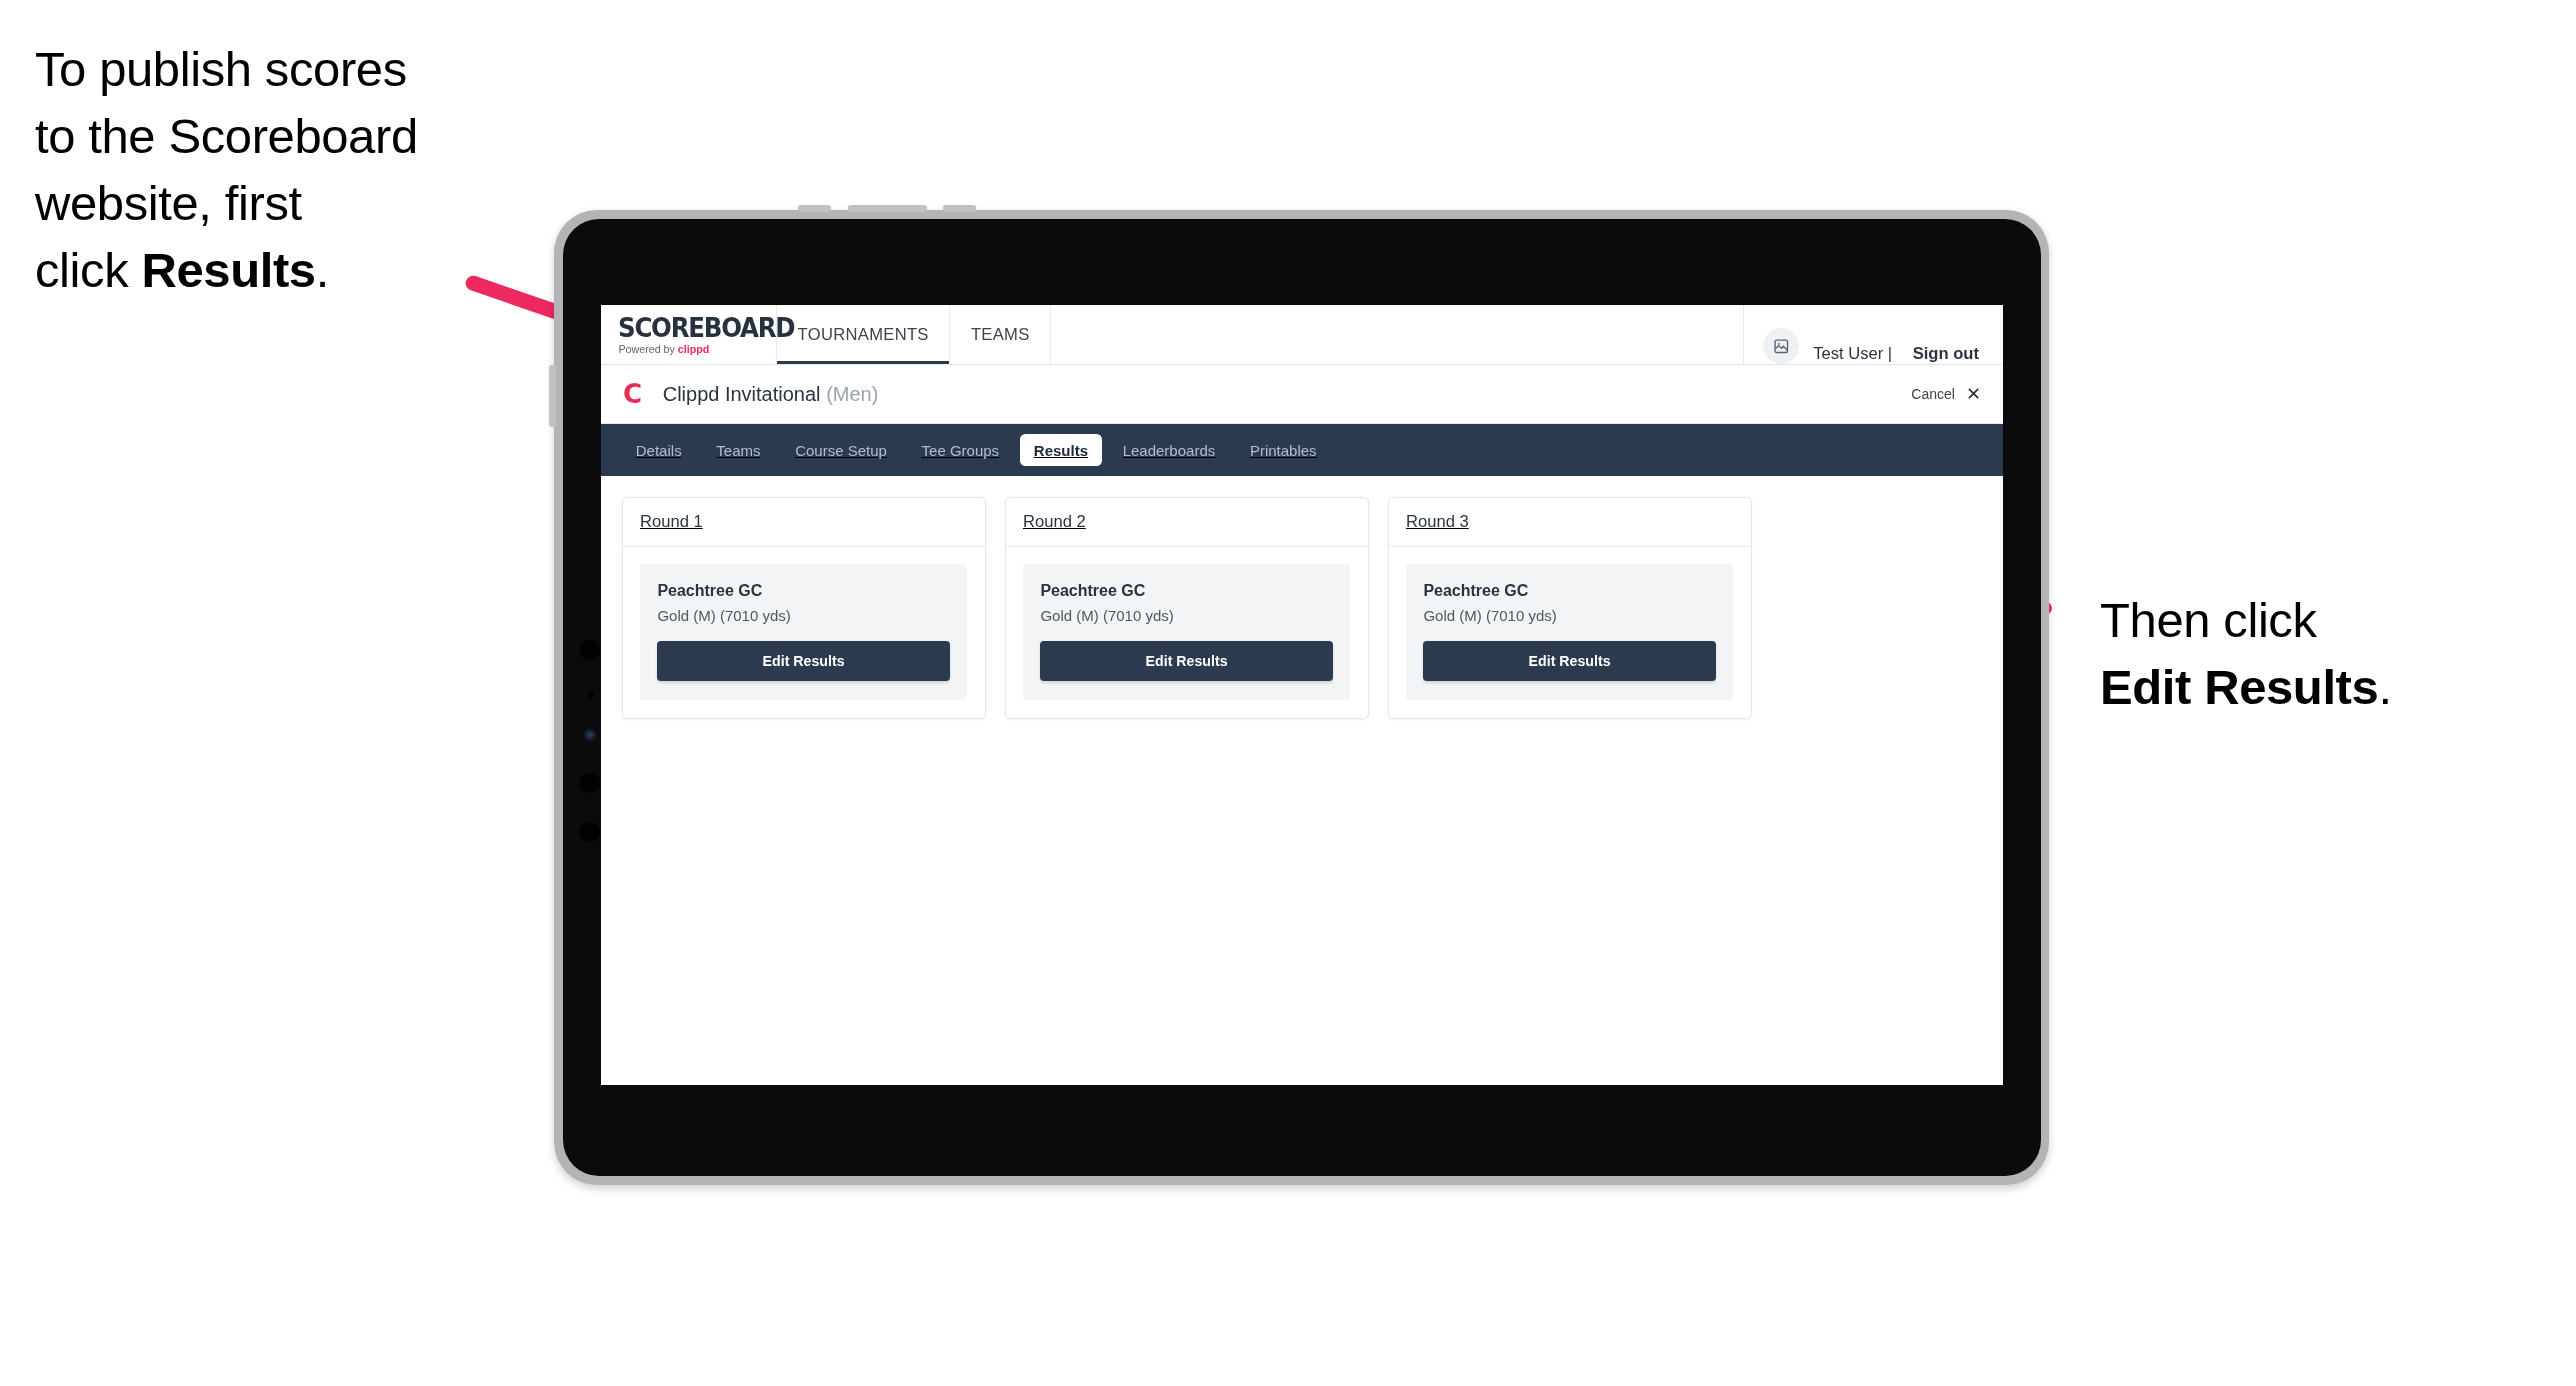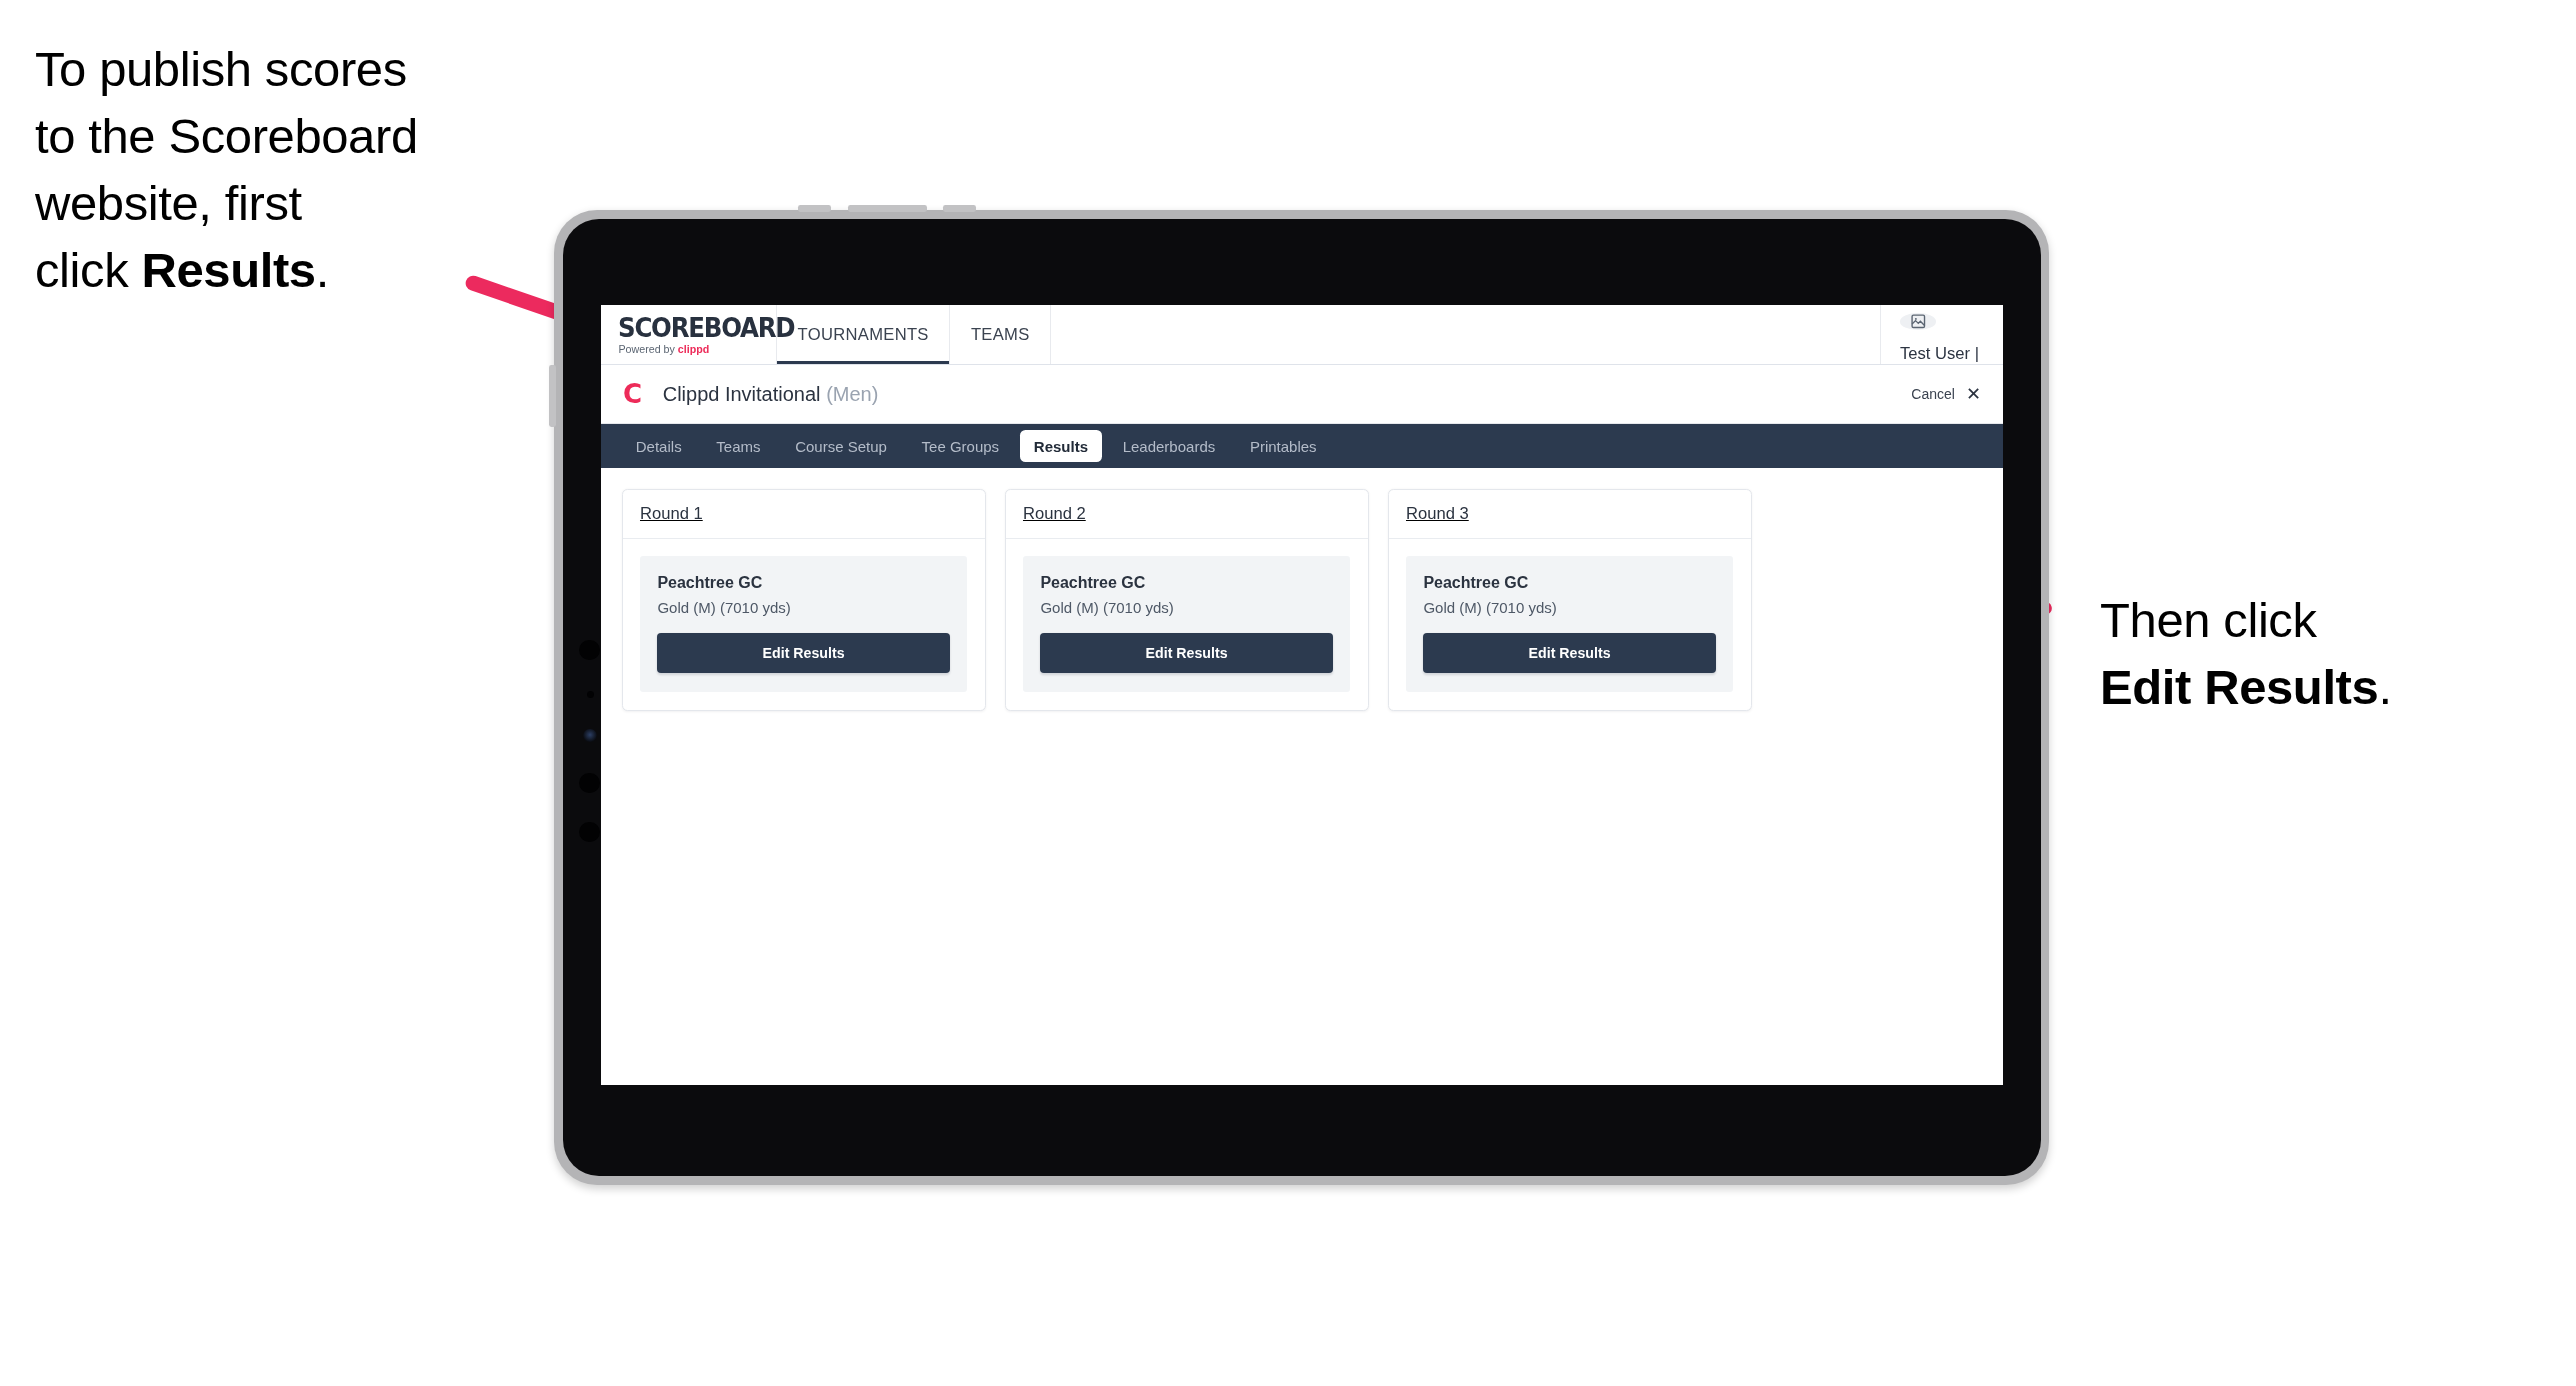--- a/index.html
+++ b/index.html
@@ -154,24 +154,23 @@
     position: absolute;
     left: 0; right: 0; bottom: 0;
     height: 3.2px;
     background: #2c3a4f;
   }
 
   #topbar-spacer { flex: 1; border-right: 0.8px solid #e8eaee; }
 
   #user-area {
     display: flex;
-    align-items: flex-start;
+    align-items: flex-end;
     gap: 14.2px;
-    padding: 8px 24px 0 19px;
-    flex-direction: column;
+    padding: 2px 24px 0 19px;
   }
   #avatar {
     width: 36px; height: 36px;
     border-radius: 50%;
     background: #eef0f3;
     display: flex;
     align-items: center;
     justify-content: center;
   }
   #avatar svg { width: 16.6px; height: 16.6px; }
@@ -220,26 +219,27 @@
   #cancel-label { font-size: 14px; color: #3b4350; }
   #cancel-x {
     font-size: 18px;
     color: #2b3340;
     line-height: 1;
     font-weight: 500;
   }
 
   
   #sectionnav {
-    height: 44px;
+    height: 52px;
     background: #2c3a4f;
     display: flex;
     align-items: center;
     padding: 0 20.6px;
     gap: 6.3px;
+    text-decoration: underline;
   }
   .section-tab {
     font-size: 15px;
     color: #b4bcc9;
     padding: 7.1px 14.2px;
     border-radius: 5.5px;
     cursor: pointer;
     white-space: nowrap;
   }
   .section-tab.active {

